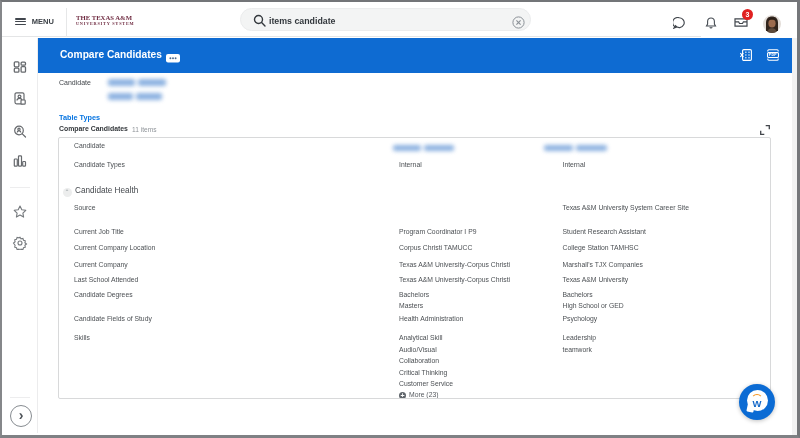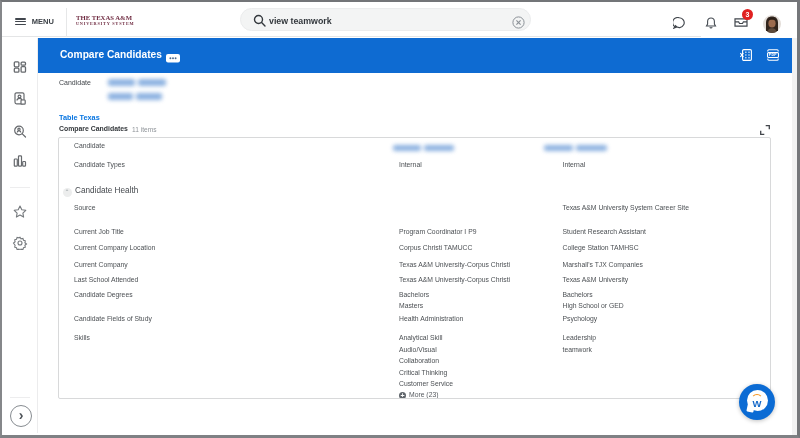--- a/index.html
+++ b/index.html
@@ -71,21 +71,21 @@
   <div class="topdivider"></div>
   <div class="logo">
     <div class="l1">THE TEXAS A&amp;M</div>
     <div class="l2">UNIVERSITY SYSTEM</div>
   </div>
   <div class="searchpill">
     <svg class="searchicon" width="13" height="13" viewBox="0 0 13 13">
         <circle cx="5.5" cy="5.5" r="4" fill="none" stroke="#33383d" stroke-width="1.4"></circle>
         <line x1="8.6" y1="8.6" x2="12" y2="12" stroke="#33383d" stroke-width="1.4" stroke-linecap="round"></line>
       </svg>
-    <div class="searchtext">view teamwork</div>
+    <div class="searchtext">items candidate</div>
     <svg class="clearbtn" width="13" height="13" viewBox="0 0 13 13">
         <circle cx="6.5" cy="6.5" r="5.6" fill="none" stroke="#8a9096" stroke-width="1"></circle>
         <path d="M4.4 4.4 L8.6 8.6 M8.6 4.4 L4.4 8.6" stroke="#8a9096" stroke-width="1.1"></path>
       </svg>
   </div>
   <svg class="topicon" style="left:671px; top:14.5px" width="12" height="12" viewBox="0 0 12 12">
       <path d="M6.3 0.8 a4.9 4.9 0 1 1 -3.9 7.9 L0.8 11.2 L3 10.3 a4.9 4.9 0 0 1 3.3-9.5z" fill="none" stroke="#42474d" stroke-width="1.15"></path>
     </svg>
   <svg class="topicon" style="left:703px; top:14.5px" width="12" height="12" viewBox="0 0 12 12">
       <path d="M6 1 c-2 0-3.4 1.5-3.4 3.5 v2.6 L1.5 9 h9 L9.4 7.1 V4.5 C9.4 2.5 8 1 6 1z" fill="none" stroke="#454b52" stroke-width="1.1"></path>
@@ -195,21 +195,21 @@
 <div class="main">
   <div class="lbl" style="left:21px; top:5.5px;">Candidate</div>
   <div class="blurline" style="left:70px; top:6px; width:58px;">
       <span style="left:0; width:27px;"></span>
       <span style="left:30px; width:28px;"></span>
     </div>
   <div class="blurline" style="left:70px; top:20px; width:54px;">
       <span style="left:0; width:25px;"></span>
       <span style="left:28px; width:26px;"></span>
     </div>
-  <div class="tableview">Table Texas</div>
+  <div class="tableview">Table Types</div>
   <div class="tabletitle">Compare Candidates</div>
   <div class="items">11 items</div>
   <svg class="expand" width="10" height="10" viewBox="0 0 10 10">
       <g fill="none" stroke="#42464b" stroke-width="1.3">
         <path d="M5.7 0.7 H9.3 V4.3"></path>
         <path d="M4.3 9.3 H0.7 V5.7"></path>
       </g>
     </svg>
 
   <div class="grid">

